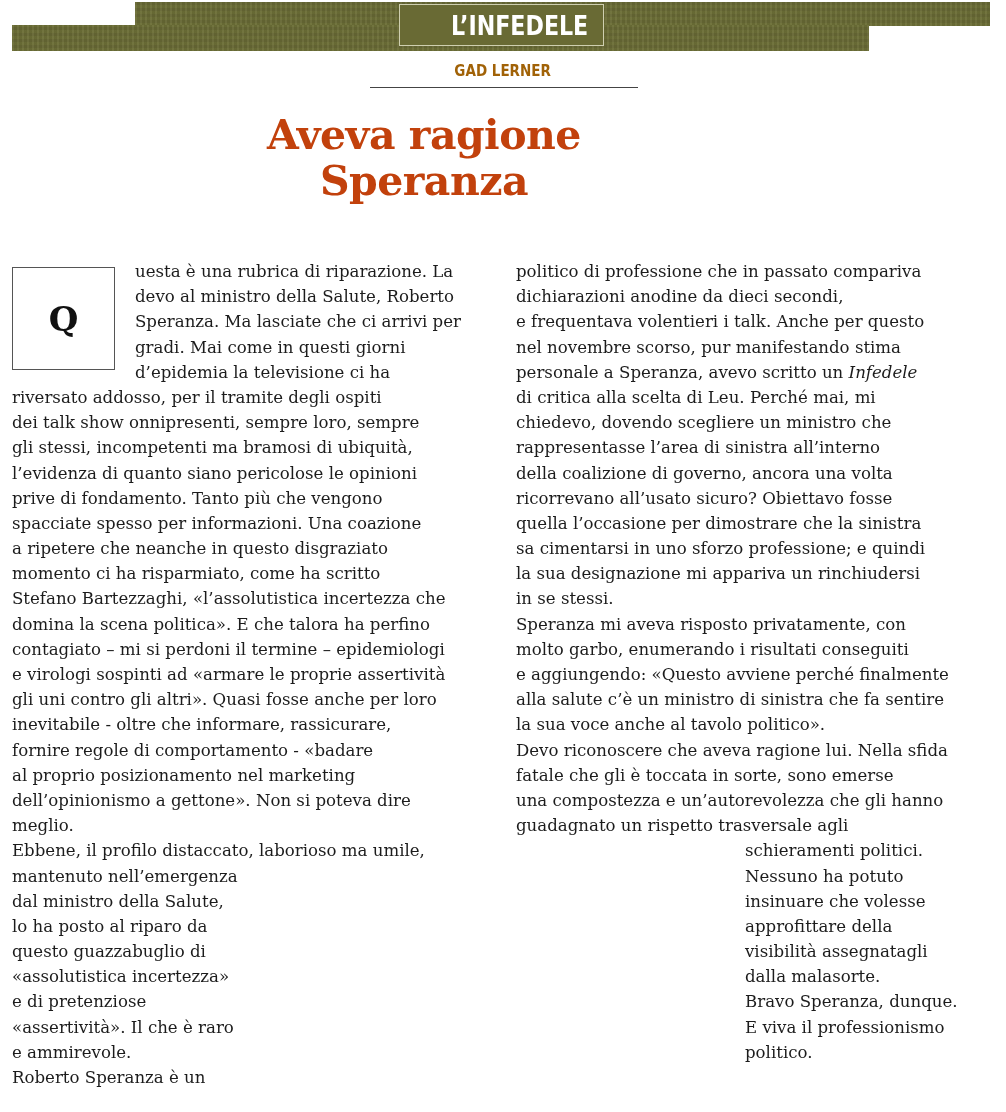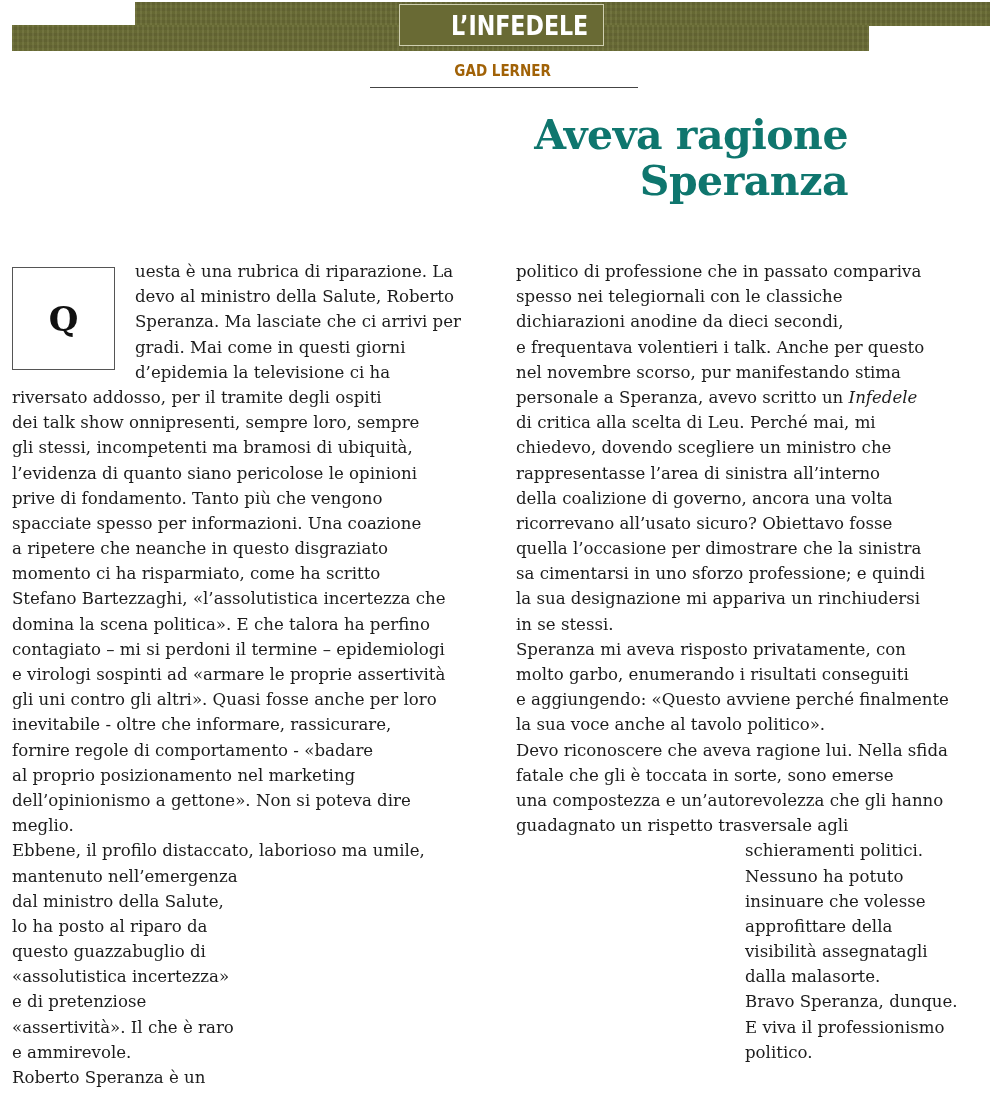--- a/index.html
+++ b/index.html
@@ -81,26 +81,26 @@
       top: 87px;
       width: 268px;
       height: 0;
       border-top: 1.5px solid #444;
     }
     .headline {
       position: absolute;
       left: 0;
       width: 848px;
       top: 112px;
-      text-align: right;
+      text-align: center;
       font-family: "DejaVu Serif", serif;
       font-weight: bold;
       font-size: 41px;
       line-height: 46px;
-      color: #0f766e;
+      color: #c2410c;
       letter-spacing: -0.5px;
     }
     .dropcap-box {
       position: absolute;
       left: 12px;
       top: 267px;
       width: 103px;
       height: 103px;
       border: 1px solid #555;
       box-sizing: border-box;
@@ -190,37 +190,37 @@
   <span class="line">questo guazzabuglio di</span>
   <span class="line">«assolutistica incertezza»</span>
   <span class="line">e di pretenziose</span>
   <span class="line">«assertività». Il che è raro</span>
   <span class="line">e ammirevole.</span>
   <span class="line">Roberto Speranza è un</span>
 </div>
 
 <div class="col col-right">
   <span class="line">politico di professione che in passato compariva</span>
-  <span class="line">spesso nei telegiornali con le classiche</span>
   <span class="line">dichiarazioni anodine da dieci secondi,</span>
   <span class="line">e frequentava volentieri i talk. Anche per questo</span>
   <span class="line">nel novembre scorso, pur manifestando stima</span>
   <span class="line"><span>personale a Speranza, avevo scritto un </span><span class="it">Infedele</span></span>
   <span class="line">di critica alla scelta di Leu. Perché mai, mi</span>
   <span class="line">chiedevo, dovendo scegliere un ministro che</span>
   <span class="line">rappresentasse l’area di sinistra all’interno</span>
   <span class="line">della coalizione di governo, ancora una volta</span>
   <span class="line">ricorrevano all’usato sicuro? Obiettavo fosse</span>
   <span class="line">quella l’occasione per dimostrare che la sinistra</span>
   <span class="line">sa cimentarsi in uno sforzo professione; e quindi</span>
   <span class="line">la sua designazione mi appariva un rinchiudersi</span>
   <span class="line">in se stessi.</span>
   <span class="line">Speranza mi aveva risposto privatamente, con</span>
   <span class="line">molto garbo, enumerando i risultati conseguiti</span>
   <span class="line">e aggiungendo: «Questo avviene perché finalmente</span>
+  <span class="line">alla salute c’è un ministro di sinistra che fa sentire</span>
   <span class="line">la sua voce anche al tavolo politico».</span>
   <span class="line">Devo riconoscere che aveva ragione lui. Nella sfida</span>
   <span class="line">fatale che gli è toccata in sorte, sono emerse</span>
   <span class="line">una compostezza e un’autorevolezza che gli hanno</span>
   <span class="line">guadagnato un rispetto trasversale agli</span>
   <span class="line indent">schieramenti politici.</span>
   <span class="line indent">Nessuno ha potuto</span>
   <span class="line indent">insinuare che volesse</span>
   <span class="line indent">approfittare della</span>
   <span class="line indent">visibilità assegnatagli</span>

